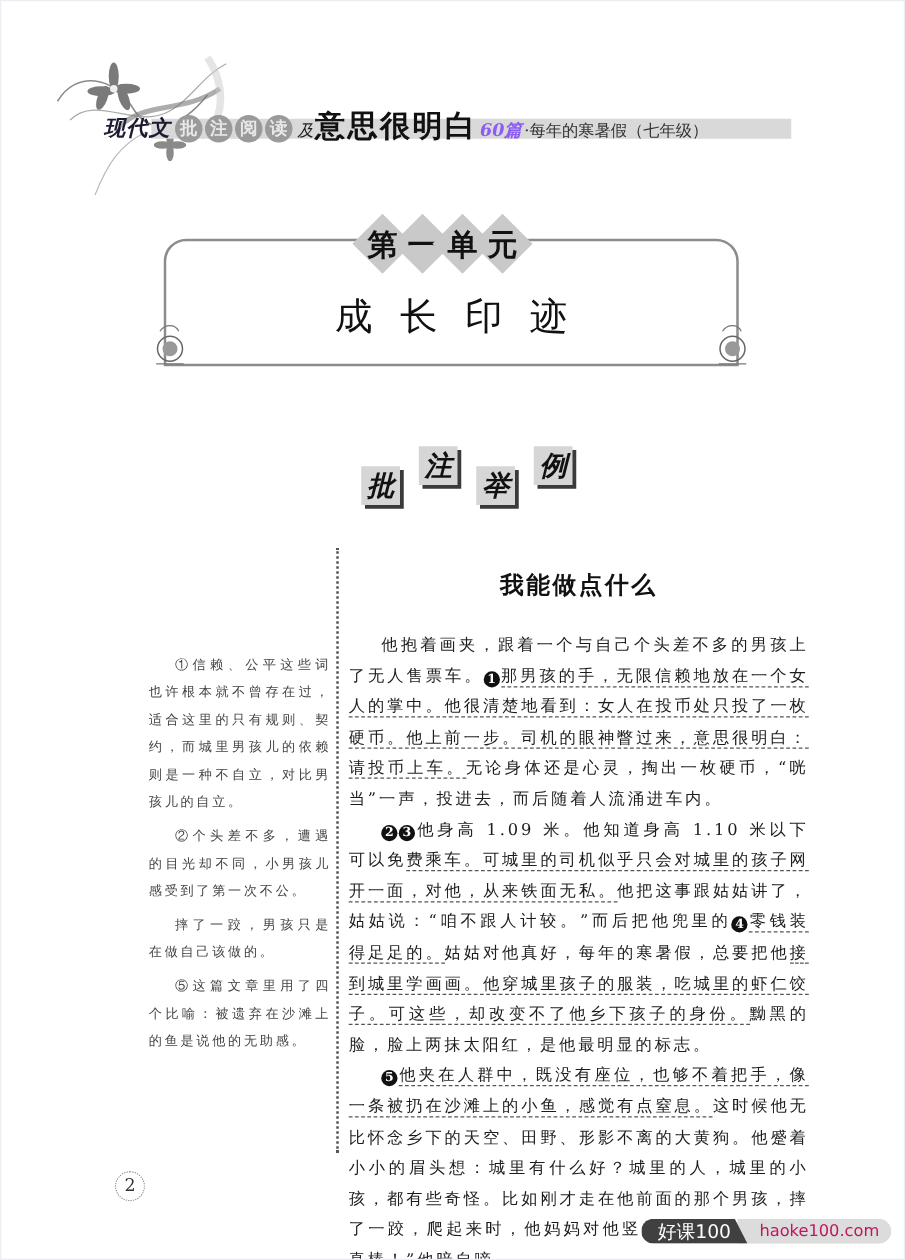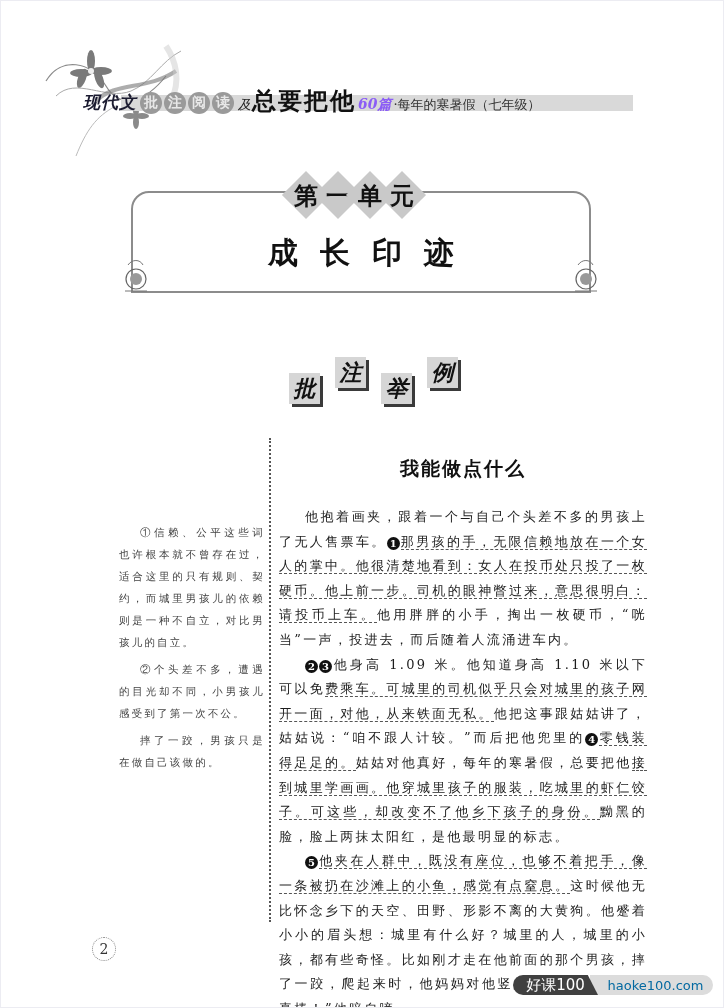--- a/index.html
+++ b/index.html
@@ -55,21 +55,21 @@
     position: absolute; left: 2px; top: 7px; width: 34px; height: 34px;
     background: #c9c9c9; transform: rotate(45deg);
   }
   .diamond-char {
     position: absolute; left: 0; top: 8px; width: 38px; text-align: center;
     font-size: 24px; font-weight: bold; color: #111; line-height: 34px;
   }
   .unit-title {
     position: absolute; left: 130px; top: 232px; width: 460px; text-align: center;
     font-family: "DejaVu Sans", "Liberation Sans", sans-serif;
-    font-size: 30px; letter-spacing: 22px; color: #111; padding-left: 22px; box-sizing: border-box; font-weight: bold;
+    font-size: 30px; letter-spacing: 22px; color: #111; padding-left: 22px; box-sizing: border-box;
   }
 
   
   .tiles { position: absolute; left: 280px; top: 352px; width: 180px; height: 60px; }
   .tile {
     position: absolute; width: 31px; height: 31px; background: #d6d6d6;
     box-shadow: 3px 3px 0 #3a3a3a;
     font-size: 22px; font-weight: bold; font-style: italic; color: #111;
     display: flex; align-items: center; justify-content: center;
   }
@@ -113,21 +113,21 @@
     position: absolute; left: 512px; top: 974px; width: 200px; height: 20px;
     display: flex; align-items: stretch; border-radius: 10px; overflow: hidden;
     font-family: "DejaVu Sans", "Liberation Sans", sans-serif;
   }
   .wm-left {
     background: #404040; color: #fff; font-size: 15px; width: 85px;
     display: flex; align-items: center; justify-content: center;
     clip-path: polygon(0 0, 88% 0, 100% 100%, 0 100%);
   }
   .wm-right {
-    background: #dcdcdc; color: #0369a1; font-size: 13px; flex: 1;
+    background: #dcdcdc; color: #be185d; font-size: 13px; flex: 1;
     display: flex; align-items: center; justify-content: center; margin-left: -8px; padding-left: 8px;
   }
 </style>
 </head>
 <body>
 
 <div class="header">
   <svg class="flourish" viewBox="0 0 150 120">
     <path d="M10 40 C 25 15, 55 20, 70 45 C 85 70, 110 60, 130 35" stroke="#8a8a8a" stroke-width="1.2" fill="none"></path>
     <path d="M20 55 C 40 35, 70 60, 95 50 C 115 42, 125 20, 145 10" stroke="#aaa" stroke-width="1" fill="none"></path>
@@ -152,21 +152,21 @@
   <div class="header-bar"></div>
   <div class="header-title">
     <span class="ht-a">现代文</span>
     <span class="ht-circles">
       <span class="ht-circle">批</span>
       <span class="ht-circle">注</span>
       <span class="ht-circle">阅</span>
       <span class="ht-circle">读</span>
     </span>
     <span class="ht-ji">及</span>
-    <span class="ht-b">总要把他</span>
+    <span class="ht-b">意思很明白</span>
     <span class="ht-c">60篇</span>
     <span class="ht-d">·每年的寒暑假（七年级）</span>
   </div>
 </div>
 
 <div class="unit-frame">
   <svg class="unit-corner left" viewBox="0 0 26 36">
     <circle cx="13" cy="22" r="10" fill="none" stroke="#666" stroke-width="1.2"></circle>
     <circle cx="13" cy="22" r="6" fill="#999"></circle>
     <path d="M5 8 C 9 2, 17 2, 20 8" stroke="#777" fill="none"></path>
@@ -205,26 +205,27 @@
   <div class="tile" style="left:100px; top:20px;">举</div>
   <div class="tile" style="left:146px; top:4px;">例</div>
 </div>
 
 <div class="divider"></div>
 
 <div class="notes">
   <p class="note">①信赖、公平这些词也许根本就不曾存在过，适合这里的只有规则、契约，而城里男孩儿的依赖则是一种不自立，对比男孩儿的自立。</p>
   <p class="note">②个头差不多，遭遇的目光却不同，小男孩儿感受到了第一次不公。</p>
   <p class="note">摔了一跤，男孩只是在做自己该做的。</p>
+  <p class="note">⑤这篇文章里用了四个比喻：被遗弃在沙滩上的鱼是说他的无助感。</p>
 </div>
 
 <div class="article">
   <h1 class="article-title">我能做点什么</h1>
 
-  <p class="para"><span>他抱着画夹，跟着一个与自己个头差不多的男孩上了无人售票车。</span><span class="mark">1</span><span class="u">那男孩的手，无限信赖地放在一个女人的掌中。他很清楚地看到：女人在投币处只投了一枚硬币。他上前一步。司机的眼神瞥过来，意思很明白：请投币上车。</span><span>他用胖胖的小手，掏出一枚硬币，“咣当”一声，投进去，而后随着人流涌进车内。</span></p>
+  <p class="para"><span>他抱着画夹，跟着一个与自己个头差不多的男孩上了无人售票车。</span><span class="mark">1</span><span class="u">那男孩的手，无限信赖地放在一个女人的掌中。他很清楚地看到：女人在投币处只投了一枚硬币。他上前一步。司机的眼神瞥过来，意思很明白：请投币上车。</span><span>无论身体还是心灵，掏出一枚硬币，“咣当”一声，投进去，而后随着人流涌进车内。</span></p>
 
   <p class="para"><span class="mark">2</span><span class="mark">3</span><span>他身高 1.09 米。他知道身高 1.10 米以下可以免</span><span class="u">费乘车。可城里的司机似乎只会对城里的孩子网开一面，对他，从来铁面无私。</span><span>他把这事跟姑姑讲了，姑姑说：“咱不跟人计较。”而后把他兜里的</span><span class="mark">4</span><span class="u">零钱装得足足的。</span><span>姑姑对他真好，每年的寒暑假，总要把他</span><span class="u">接到城里学画画。他穿城里孩子的服装，吃城里的虾仁饺子。可这些，却改变不了他乡下孩子的身份。</span><span>黝黑的脸，脸上两抹太阳红，是他最明显的标志。</span></p>
 
   <p class="para"><span class="mark">5</span><span class="u">他夹在人群中，既没有座位，也够不着把手，像一条被扔在沙滩上的小鱼，感觉有点窒息。</span><span>这时候他无比怀念乡下的天空、田野、形影不离的大黄狗。他蹙着小小的眉头想：城里有什么好？城里的人，城里的小孩，都有些奇怪。比如刚才走在他前面的那个男孩，摔了一跤，爬起来时，他妈妈对他竖起大拇指，说：“你真棒！”他暗自嘀</span></p>
 </div>
 
 <div class="page-num">2</div>
 <div class="watermark">
   <div class="wm-left">好课100</div>
   <div class="wm-right">haoke100.com</div>

